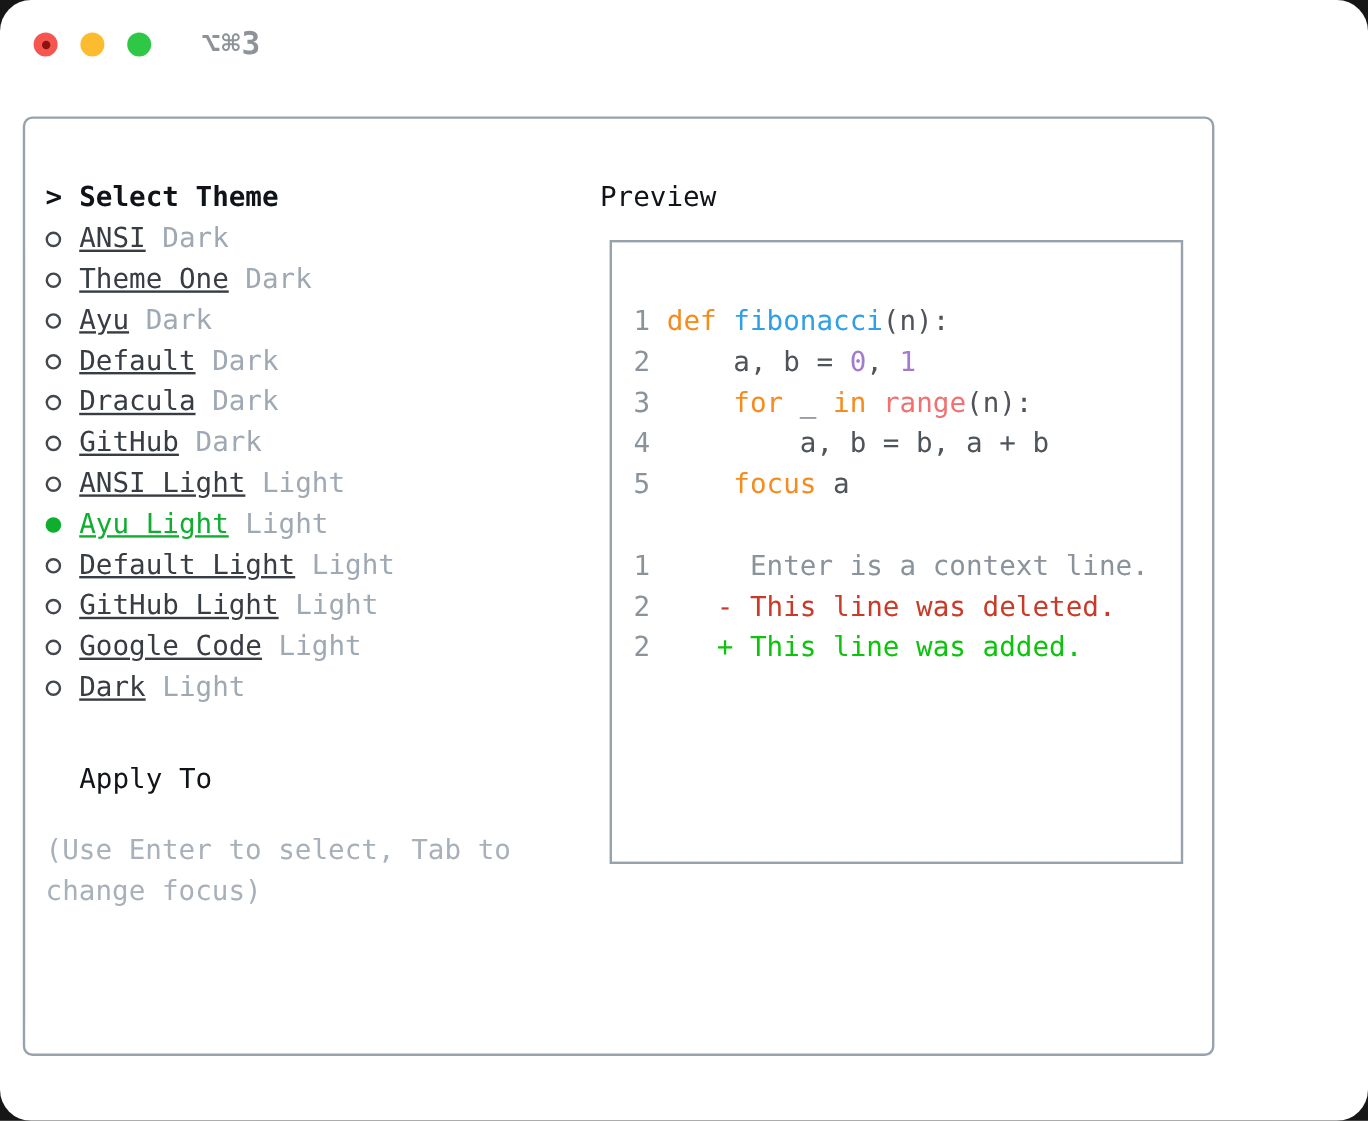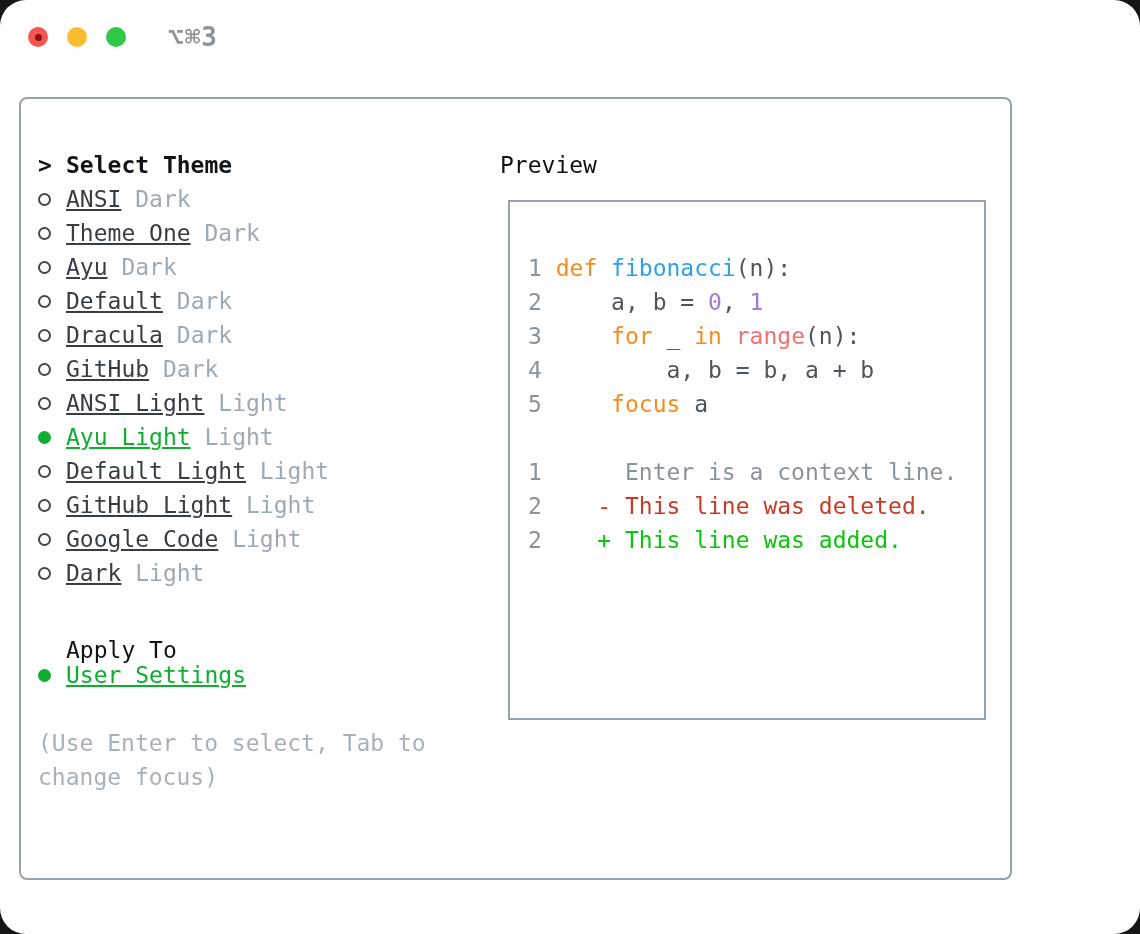--- a/index.html
+++ b/index.html
@@ -94,21 +94,20 @@
         </div>
 
       <div class="row"></div>
 
       <div class="row">
         <span class="marker"></span>
         <span class="apply-hdr">Apply To</span>
       </div>
 
       <div id="apply-options">
-          <div class="row"><span class="marker"><span class="dot"></span></span><span class="item-name sel">User Settings</span></div>
         </div>
 
       <div class="row"></div>
 
       <div id="hint-lines">
           <div class="row hint-row">(Use Enter to select, Tab to</div>
           <div class="row hint-row">change focus)</div>
         </div>
     </div>
 

